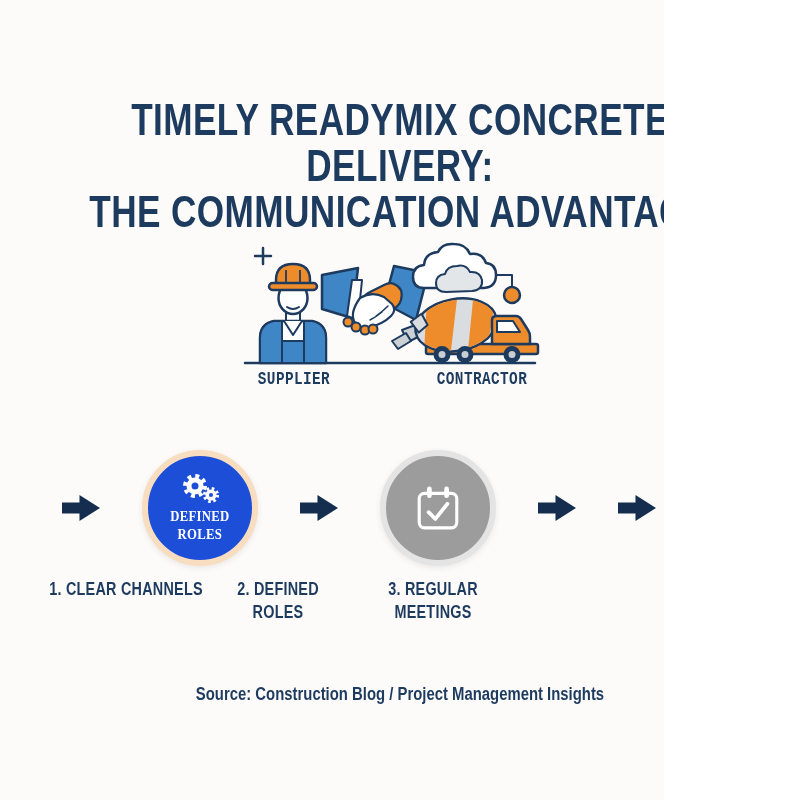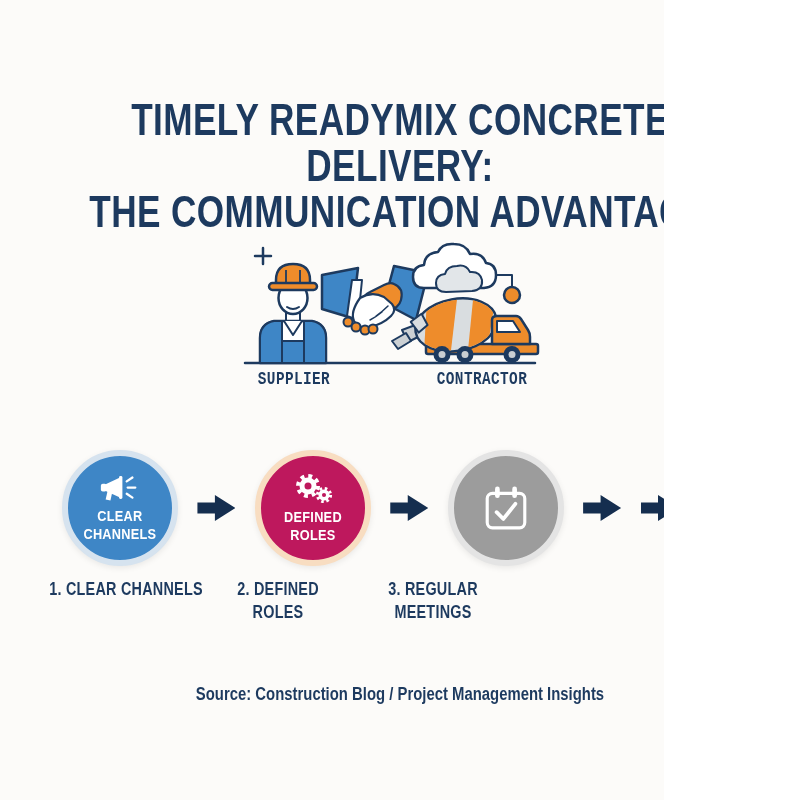--- a/index.html
+++ b/index.html
@@ -25,21 +25,21 @@
   .flow {
     position:absolute; left:62px; top:447px; width:708px; height:122px;
     display:flex; align-items:center; justify-content:space-between;
   }
   .step-circle {
     width:104px; height:104px; border-radius:50%; flex:0 0 auto;
     display:flex; flex-direction:column; align-items:center; justify-content:center; gap:3px;
     box-shadow:0 2px 6px rgba(0,0,0,0.08);
   }
   .step-circle.blue   { background:#3E86C6; border:6px solid #D6E3EF; }
-  .step-circle.orange { background:#be185d; border:6px solid #F8DDC1; }
+  .step-circle.orange { background:#1d4ed8; border:6px solid #F8DDC1;font-family:Liberation Serif, serif; }
   .step-circle.gray   { background:#9C9C9C; border:6px solid #E4E4E4; }
   .circle-text {
     color:#FFFFFF; font-weight:bold; font-size:15px; line-height:1.15;
     text-align:center; white-space:pre-line; letter-spacing:0.3px;
     transform:scaleX(0.85);
   }
   .circle-text.small { font-size:14px; }
   .flow-arrow {
     width:38px; height:27px; background:#152E4F; flex:0 0 auto;
     clip-path:polygon(0 30%, 46% 30%, 46% 2%, 100% 50%, 46% 98%, 46% 70%, 0 70%);
@@ -143,35 +143,20 @@
         <circle cx="332" cy="126.5" r="8.5" fill="#1D3A5F"></circle>
           <circle cx="332" cy="126.5" r="3.5" fill="#C9CED2"></circle>
       </g>
     </svg>
     <div class="ill-label supplier">SUPPLIER</div>
     <div class="ill-label contractor">CONTRACTOR</div>
   </div>
 
   <div class="flow">
 
-    <div class="step-circle blue">
-      <svg width="44" height="30" viewBox="0 0 46 30">
-        <rect x="3" y="9.5" width="6" height="8" rx="2" fill="#FFFFFF"></rect>
-        <polygon points="8,10 23,3 23,24 8,17" fill="#FFFFFF"></polygon>
-        <rect x="22" y="1.5" width="3.5" height="24" rx="1.5" fill="#FFFFFF"></rect>
-        <polygon points="10,17 15,18 13,27 8,26" fill="#FFFFFF"></polygon>
-        <g stroke="#FFFFFF" stroke-width="2.4" stroke-linecap="round">
-          <line x1="30" y1="7" x2="36" y2="3"></line>
-          <line x1="31" y1="13.5" x2="39" y2="13.5"></line>
-          <line x1="30" y1="20" x2="36" y2="24"></line>
-        </g>
-      </svg>
-      <div class="circle-text">CLEAR
-CHANNELS</div>
-    </div>
 
     <div class="flow-arrow"></div>
 
     <div class="step-circle orange">
       <svg width="42" height="32" viewBox="0 0 42 32">
         <circle cx="16" cy="13" r="10" fill="none" stroke="#FFFFFF" stroke-width="4" stroke-dasharray="3.9 3.95"></circle>
         <circle cx="16" cy="13" r="6" fill="none" stroke="#FFFFFF" stroke-width="5"></circle>
         <circle cx="32" cy="22" r="6.5" fill="none" stroke="#FFFFFF" stroke-width="3.2" stroke-dasharray="2.5 2.6"></circle>
         <circle cx="32" cy="22" r="3.8" fill="none" stroke="#FFFFFF" stroke-width="3.5"></circle>
       </svg>

